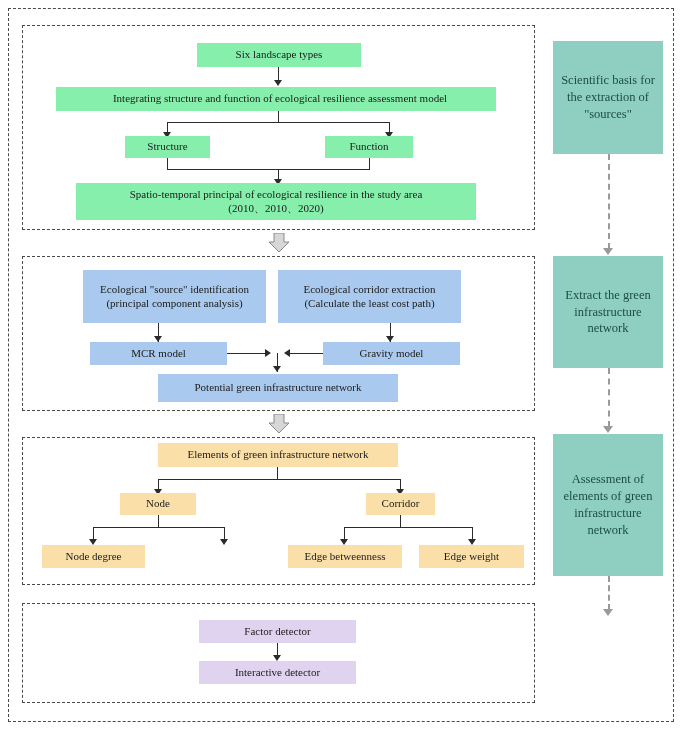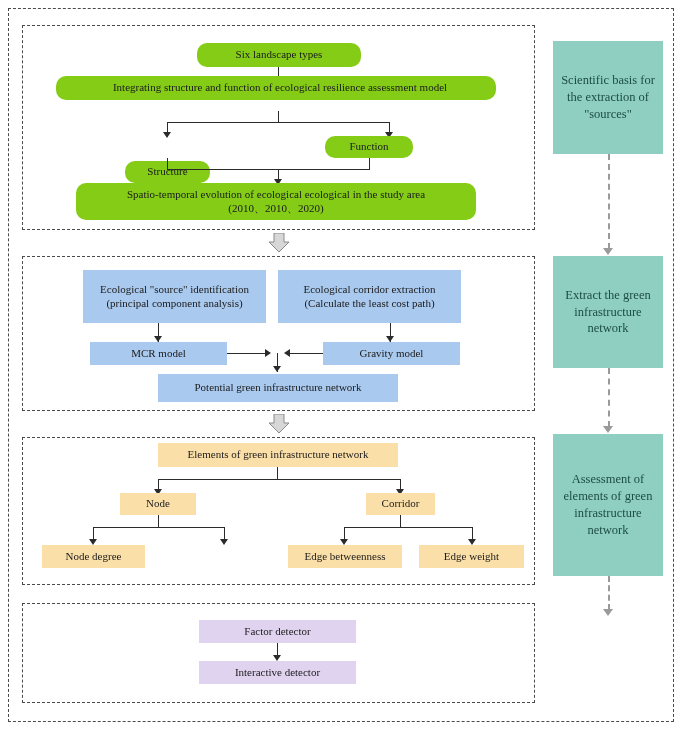--- a/index.html
+++ b/index.html
@@ -37,21 +37,21 @@
     box-sizing: border-box;
     display: flex;
     align-items: center;
     justify-content: center;
     text-align: center;
     font-size: 11px;
     line-height: 1.25;
     color: #1b1b1b;
     padding: 2px 4px;
   }
-  .green { background: #84cc16; border-radius: 10px; }
+  .green { background: #86efac; }
   .blue  { background: #a9c9ee; }
   .orange{ background: #fbdfa8; }
   .purple{ background: #e0d3f0; }
   .right-node {
     position: absolute;
     box-sizing: border-box;
     display: flex;
     align-items: center;
     justify-content: center;
     text-align: center;
@@ -121,40 +121,40 @@
 
   <div class="outer-dash"></div>
 
   <div class="group-dash" style="left:22px; top:25px; width:513px; height:205px;"></div>
 
   <div class="node green" style="left:197px; top:43px; width:164px; height:24px;">Six landscape types</div>
 
   <div class="vline" style="left:278px; top:67px; height:14px;"></div>
   <div class="arrow-down" style="left:274px; top:80px;"></div>
 
-  <div class="node green" style="left:56px; top:76px; width:440px; height:24px;padding-left:12px;">Integrating structure and function of  ecological resilience  assessment model</div>
+  <div class="node green" style="left:56px; top:87px; width:440px; height:24px;padding-left:12px;">Integrating structure and function of  ecological resilience  assessment model</div>
 
   <div class="vline" style="left:278px; top:111px; height:11px;"></div>
   <div class="hline" style="left:167px; top:122px; width:222px;"></div>
   <div class="vline" style="left:167px; top:122px; height:11px;"></div>
   <div class="arrow-down" style="left:163px; top:132px;"></div>
   <div class="vline" style="left:389px; top:122px; height:11px;"></div>
   <div class="arrow-down" style="left:385px; top:132px;"></div>
 
-  <div class="node green" style="left:125px; top:136px; width:85px; height:22px;margin-top:25px;">Structure</div>
+  <div class="node green" style="left:125px; top:136px; width:85px; height:22px;">Structure</div>
   <div class="node green" style="left:325px; top:136px; width:88px; height:22px;">Function</div>
 
   <div class="vline" style="left:167px; top:158px; height:11px;"></div>
   <div class="vline" style="left:369px; top:158px; height:11px;"></div>
   <div class="hline" style="left:167px; top:169px; width:203px;"></div>
   <div class="vline" style="left:278px; top:169px; height:11px;"></div>
   <div class="arrow-down" style="left:274px; top:179px;"></div>
 
   <div class="node green" style="left:76px; top:183px; width:400px; height:37px; flex-direction:column;">
-    <span>Spatio-temporal evolution of ecological ecological in the study area</span>
+    <span>Spatio-temporal principal of ecological resilience in the study area</span>
     <span>(2010、2010、2020)</span>
   </div>
 
   <div class="block-arrow" style="left:268px; top:233px;">
     <svg width="22" height="20" viewBox="0 0 22 20">
       <polygon points="6,0 16,0 16,9 21,9 11,19 1,9 6,9" fill="#d7d7d7" stroke="#8a8a8a" stroke-width="1"></polygon>
     </svg>
   </div>
 
   <div class="group-dash" style="left:22px; top:256px; width:513px; height:155px;"></div>

